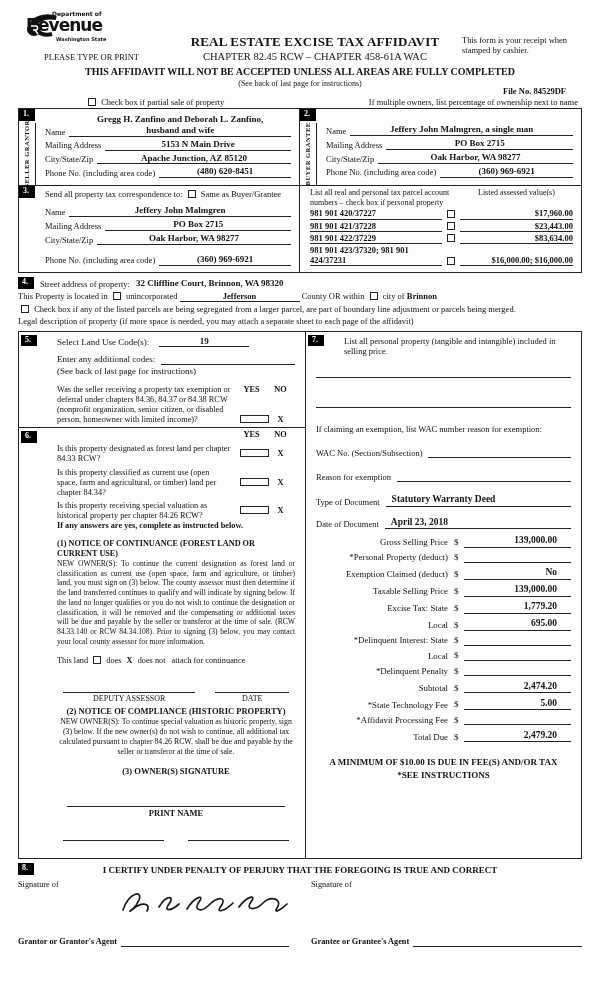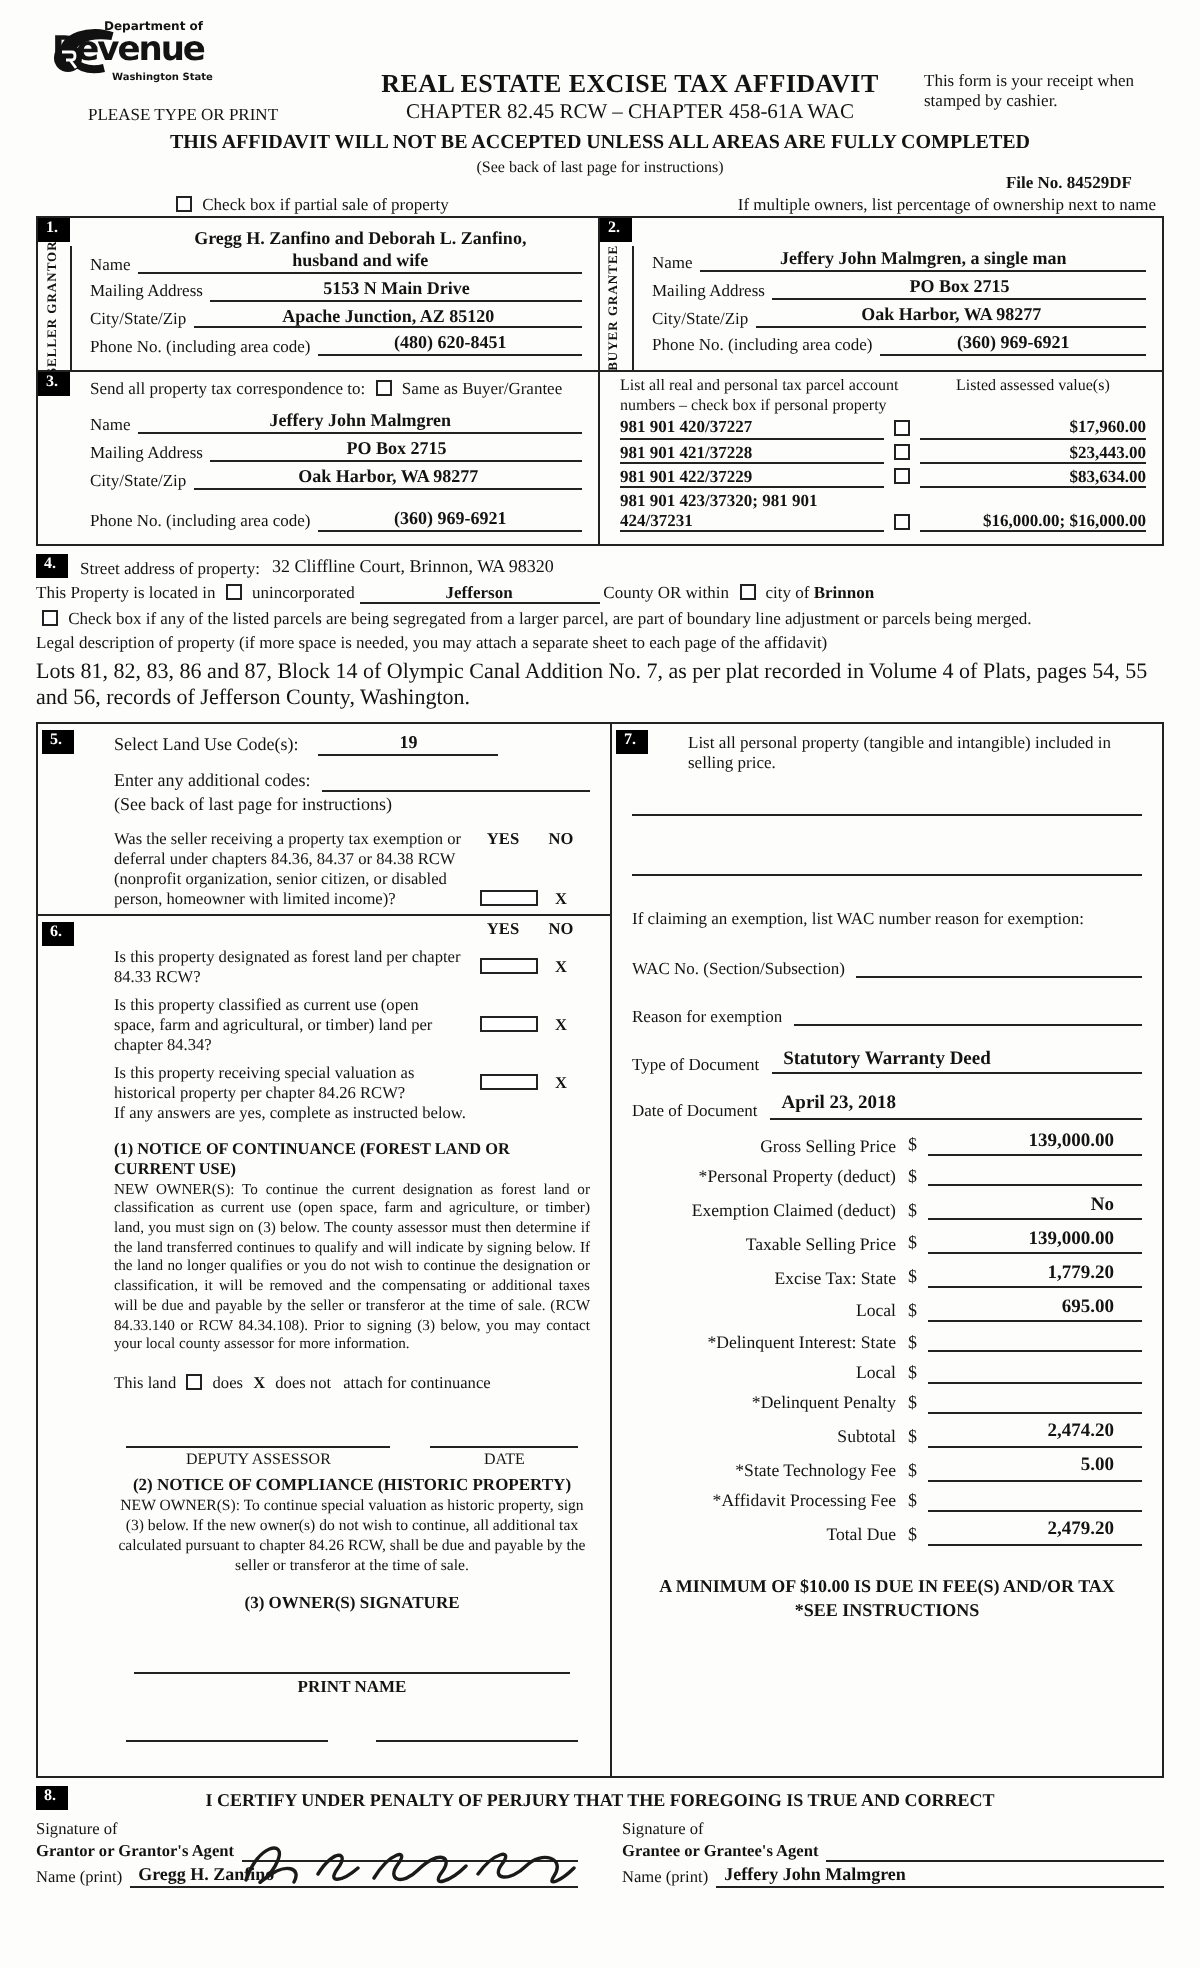--- a/index.html
+++ b/index.html
@@ -102,21 +102,21 @@
   .feedol { width:10px; font-size:9px; }
   .feeval { flex:1; border-bottom:1px solid #222; text-align:right; font-weight:bold; font-size:9.5px; padding-right:14px; }
   .minnote { margin-top:14px; text-align:center; font-weight:bold; font-size:9px; line-height:1.35; }
   
   .sec8 { margin:4px 18px 0 18px; position:relative; }
   .cert { text-align:center; font-weight:bold; font-size:9px; padding:2px 0 4px 0; }
   .sec8 .secnum { position:absolute; left:0; top:0; }
   .sigcols { display:flex; gap:22px; }
   .sigcol { flex:1; position:relative; }
   .s8line { display:flex; align-items:flex-end; margin-top:1px; }
-  .s8line .lbl { white-space:nowrap; padding-right:4px; font-size:8.3px; }
+  .s8line .lbl { white-space:nowrap; padding-right:4px; font-size:8.3px;margin-top:46px; }
   .s8line .sv { flex:1; border-bottom:1px solid #222; font-weight:bold; font-size:9px; padding-left:4px; }
   .scribble { position:absolute; right:-6px; top:6px; pointer-events:none; }
 </style>
 </head>
 <body>
 
 <div class="page">
 
   <div class="hdr">
     <div class="logo">
@@ -253,38 +253,37 @@
           <span class="pval">$16,000.00; $16,000.00</span>
         </div>
       </div>
     </div>
   </div>
 
   <div class="sec4">
     <div class="s4row">
       <span class="secnum">4.</span>
       <span class="lbl" style="padding:0 6px;font-size:8.5px;">Street address of property:</span>
-      <span class="fval" style="max-width:370px;">32 Cliffline Court, Brinnon, WA  98320</span>
+      <span class="fval" style="max-width:370px;font-weight:bold;">32 Cliffline Court, Brinnon, WA  98320</span>
     </div>
     <div class="inlinebits">
       <span>This Property is located in</span>
       <span class="cb"></span>
       <span>unincorporated</span>
       <span class="ul val" style="display:inline-block;width:120px;text-align:center;">Jefferson</span>
       <span>County OR  within</span>
       <span class="cb"></span>
       <span>city of</span>
       <span class="val">Brinnon</span>
     </div>
     <div class="inlinebits">
       <span class="cb"></span>
       <span>Check box if any of the listed parcels are being segregated from a larger parcel, are part of boundary line adjustment or parcels being merged.</span>
     </div>
     <div class="inlinebits">Legal description of property (if more space is needed, you may attach a separate sheet to each page of the affidavit)</div>
-    <div class="legal">Lots 81, 82, 83, 86 and 87, Block 14 of Olympic Canal Addition No. 7, as per plat recorded in Volume 4 of Plats, pages 54, 55 and 56, records of Jefferson County, Washington.</div>
   </div>
 
   <div class="mainbox">
     <div class="colL">
       <div class="sec5">
         <span class="secnum">5.</span>
         <div class="lurow">
           <span style="padding-right:10px;">Select Land Use Code(s):</span>
           <span class="luv">19</span>
         </div>
@@ -327,21 +326,21 @@
             <span>X</span>
           </div>
         </div>
         <div class="q6">
           <div class="qtext">Is this property receiving special valuation as historical property per chapter 84.26 RCW?</div>
           <div class="marks">
             <span><span class="cb"></span></span>
             <span>X</span>
           </div>
         </div>
-        <div style="font-size:8.3px;">If any answers are yes, complete as instructed below.</div>
+        <div style="font-size:8.3px;font-weight:bold;">If any answers are yes, complete as instructed below.</div>
         <div class="notice-t">(1) NOTICE OF CONTINUANCE (FOREST LAND OR CURRENT USE)</div>
         <div class="notice-x">NEW OWNER(S): To continue the current designation as forest land or classification as current use (open space, farm and agriculture, or timber) land, you must sign on (3) below.  The county assessor must then determine if the land transferred continues to qualify and will indicate by signing below. If the land no longer qualifies or you do not wish to continue the designation or classification, it will be removed and the compensating or additional taxes will be due and payable by the seller or transferor at the time of sale.  (RCW 84.33.140 or RCW 84.34.108). Prior to signing (3) below, you may contact your local county assessor for more information.</div>
         <div class="landrow">
           <span>This land</span>
           <span class="cb"></span>
           <span>does</span>
           <span class="bold" style="padding:0 3px;">X</span>
           <span>does not</span>
           <span style="padding-left:4px;">attach for continuance</span>
         </div>

